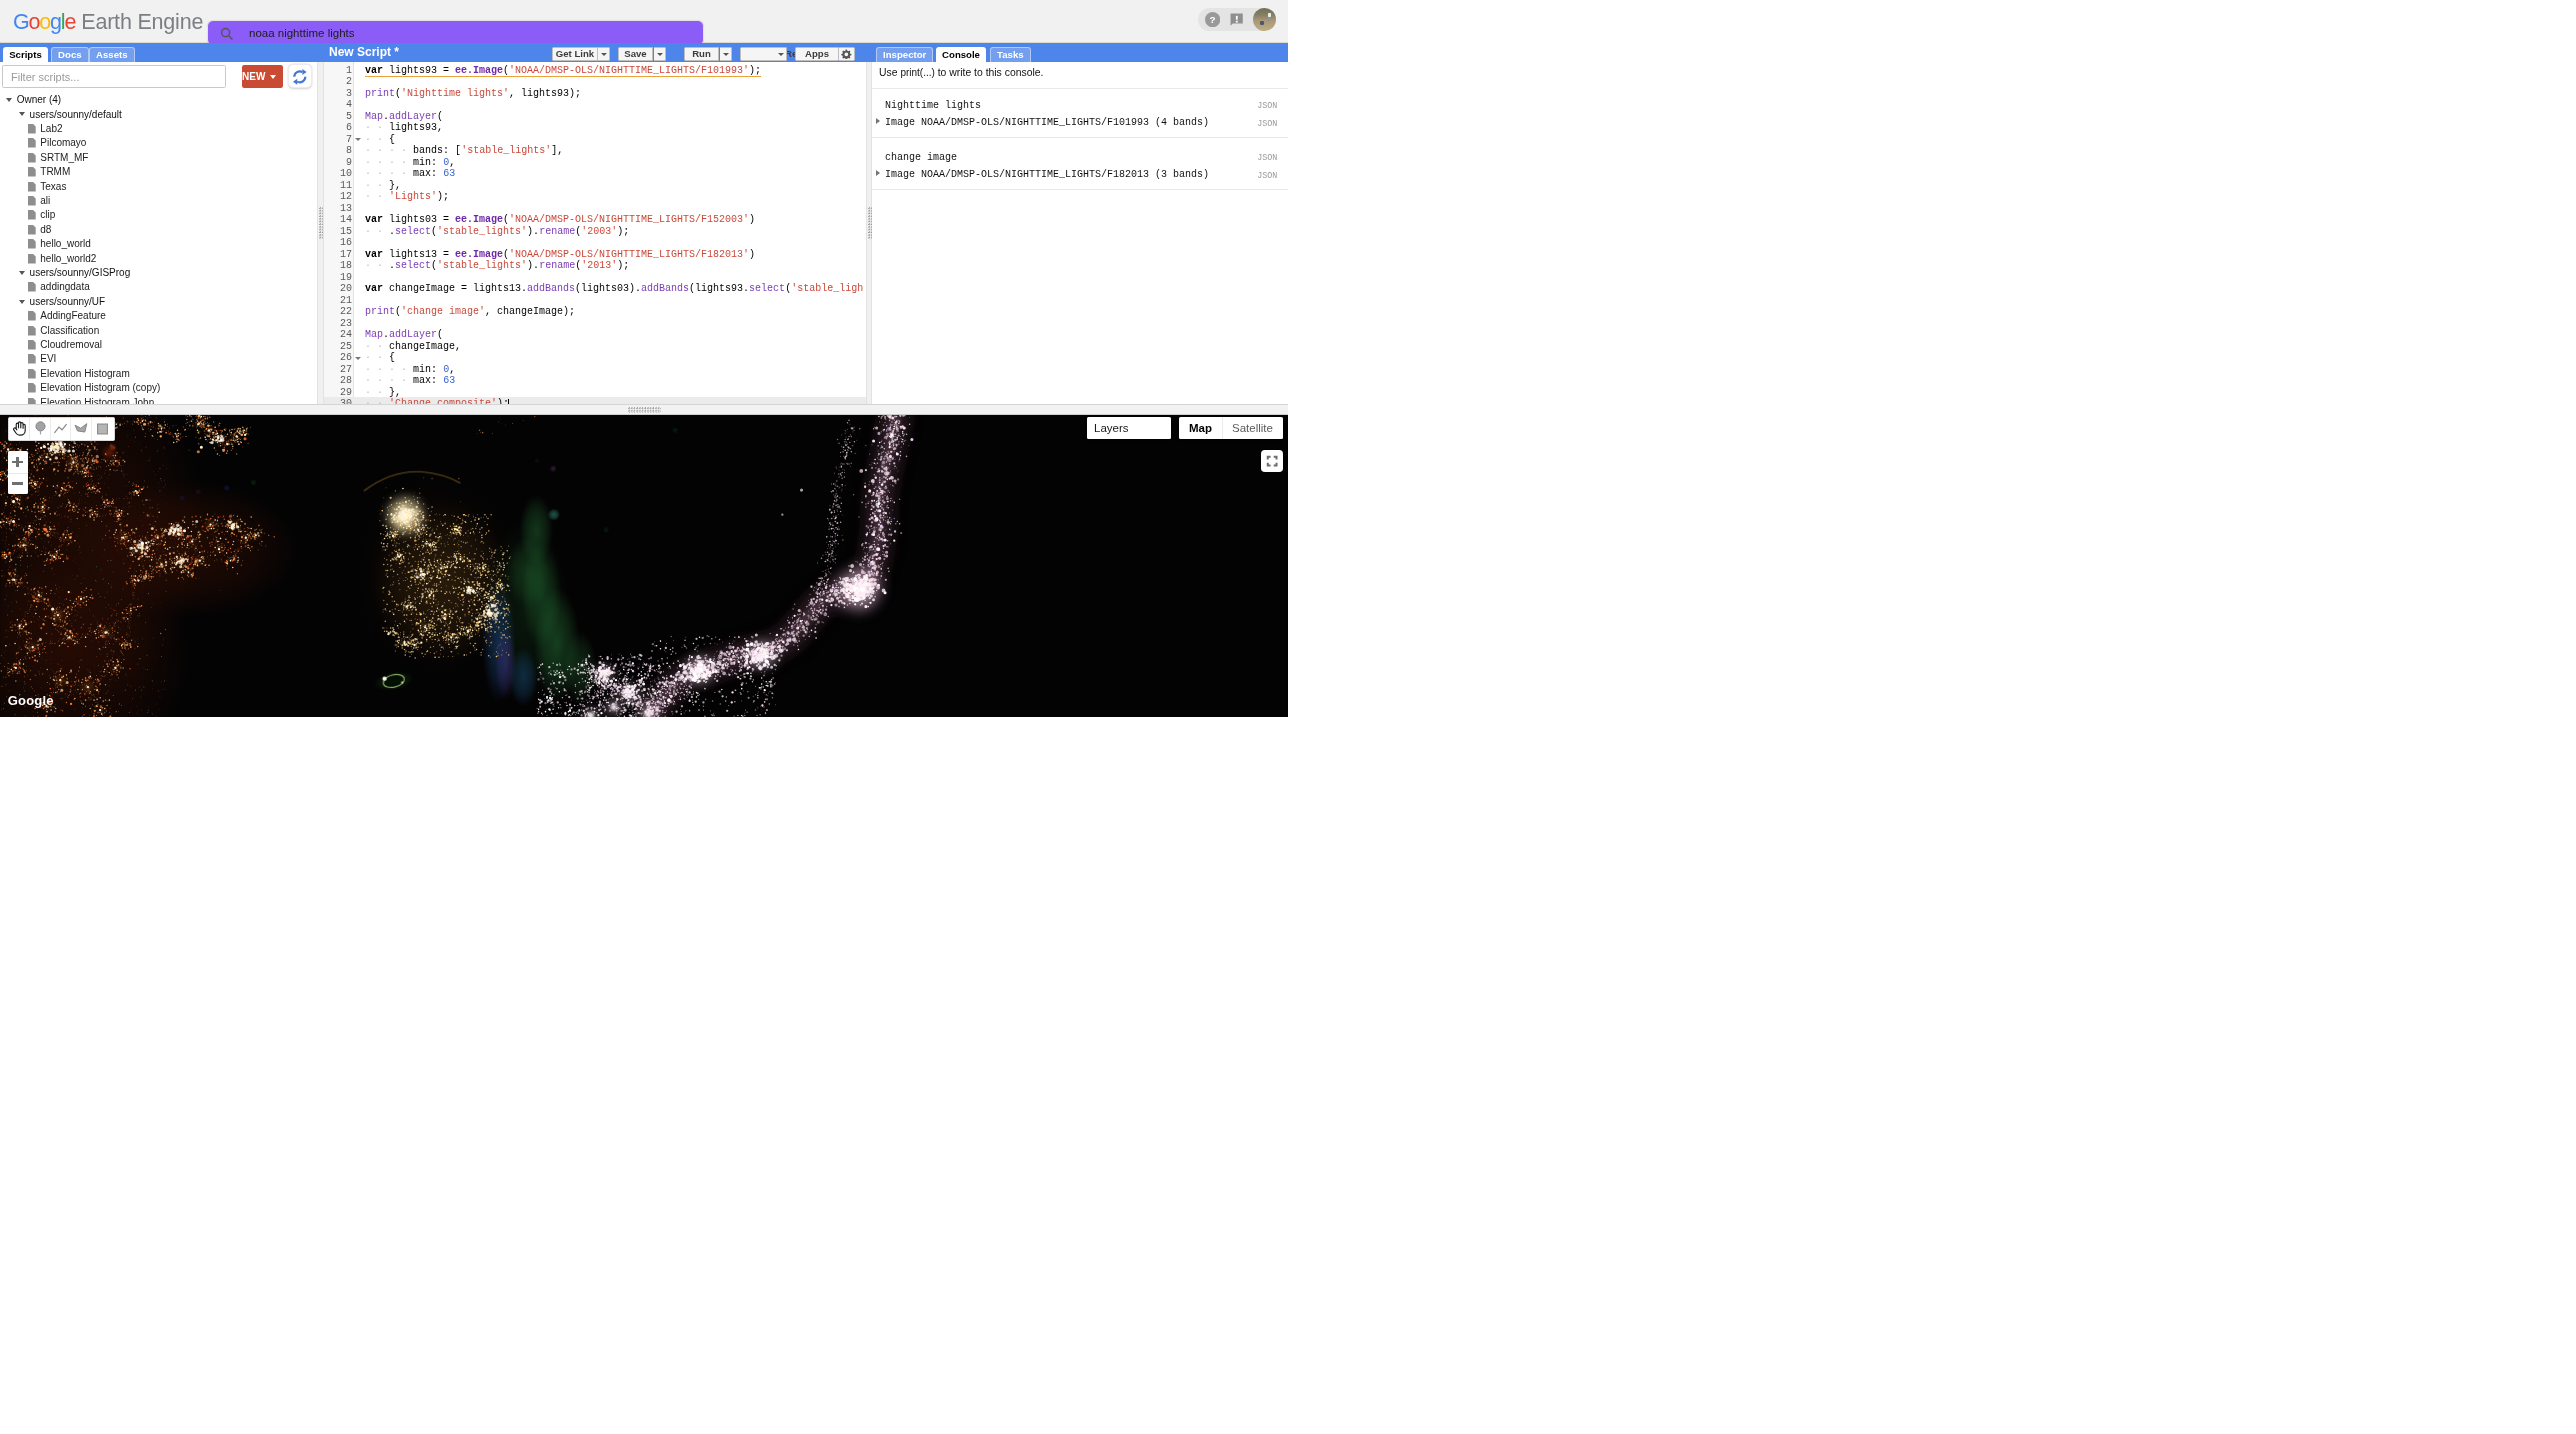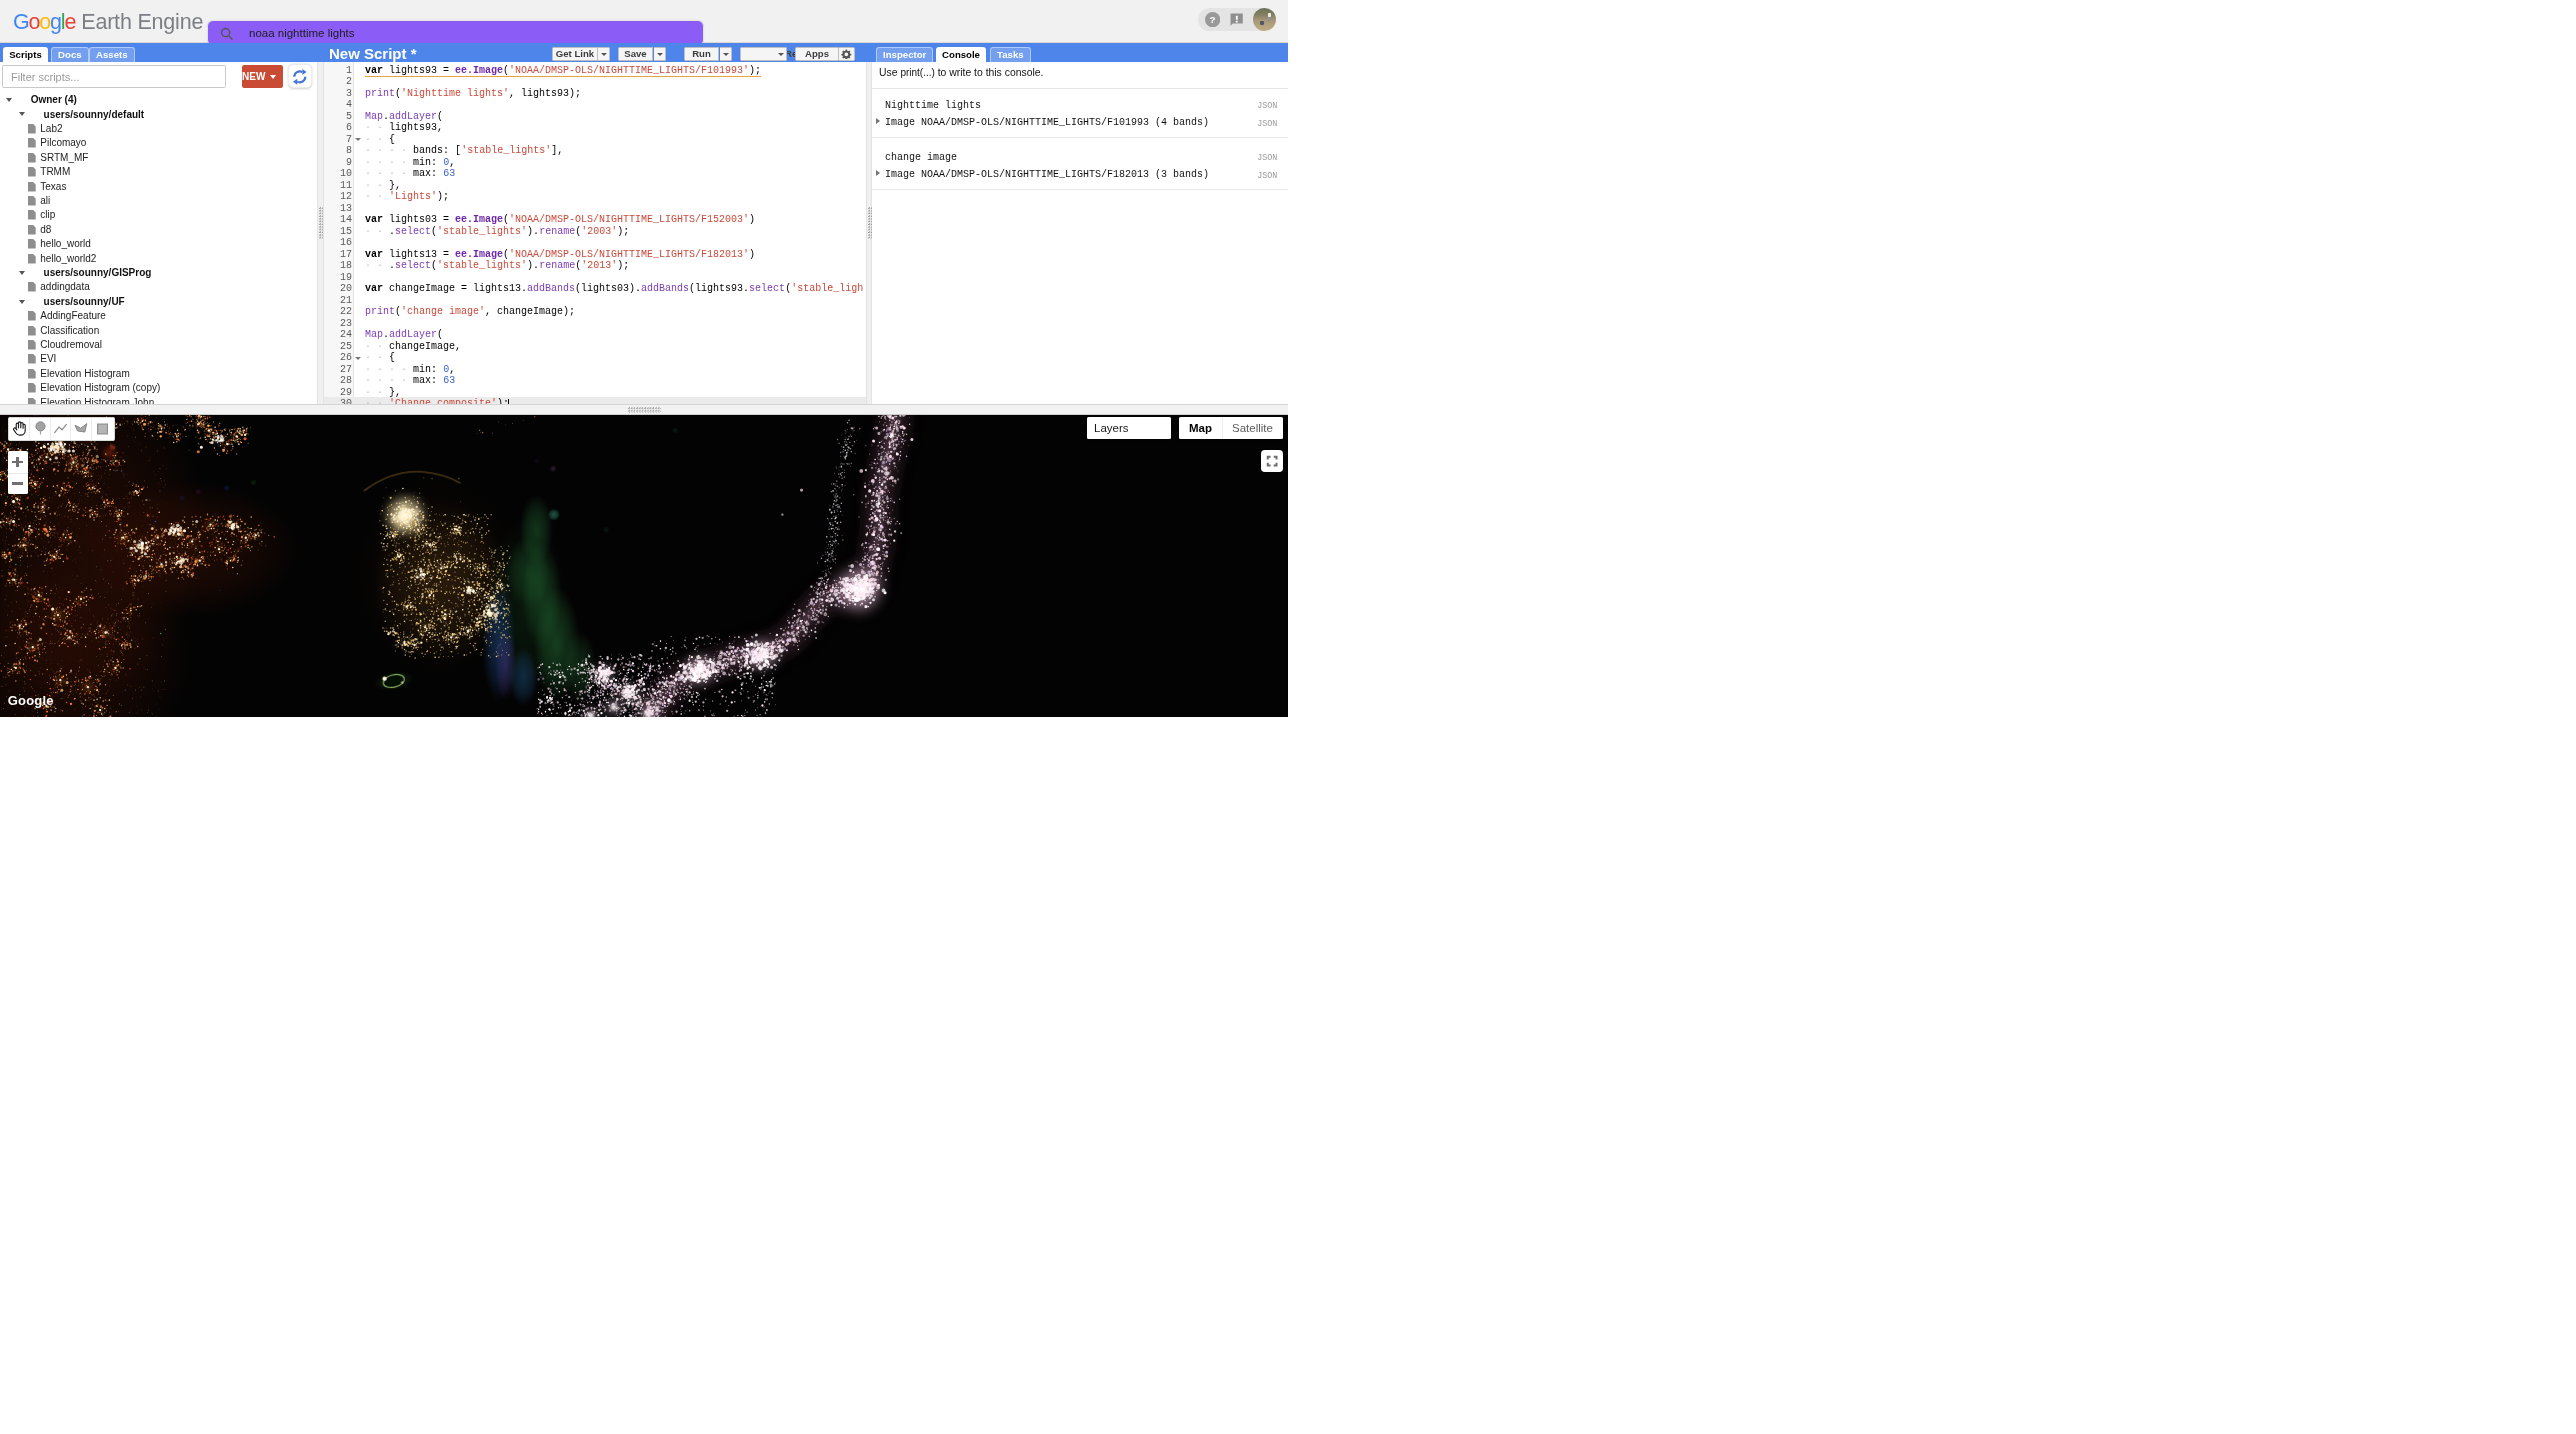--- a/index.html
+++ b/index.html
@@ -17,35 +17,35 @@
 #avatar { position:absolute; left:1253px; top:8.4px; width:23px; height:23px; border-radius:50%; overflow:hidden;
   background:linear-gradient(180deg,#6e7257 0%,#827e62 28%,#a89878 55%,#bfae83 100%); }
 #avatar .person { position:absolute; left:15px; top:4.6px; width:2.7px; height:4.2px; background:#efede4; border-radius:0.8px;}
 #avatar .legs { position:absolute; left:15.3px; top:8.4px; width:1.9px; height:3.8px; background:#8a93a4;}
 #avatar .kid { position:absolute; left:7px; top:12.3px; width:3.8px; height:4.2px; background:#4e5668; border-radius:1.2px;}
 
 #bluebar { position:absolute; left:0; top:43px; width:1288px; height:19px; background:#4d85eb; }
 .tab { position:absolute; bottom:0; height:15.3px; line-height:15.3px; padding:0 6.1px; font-size:9.6px; font-weight:bold; border-radius:3.1px 3.1px 0 0; }
 .tab.active { background:#fff; color:#000; }
 .tab.inactive { background:rgba(255,255,255,0.22); color:#fff; border:0.8px solid rgba(255,255,255,0.45); border-bottom:none; line-height:14.6px;}
-#newscript { position:absolute; left:329px; top:2.3px; color:#fff; font-size:15px; font-weight:bold; }
+#newscript { position:absolute; left:329px; top:2.3px; color:#fff; font-size:12px; font-weight:bold; }
 .ebtn { position:absolute; top:3.8px; height:14px; background:#f5f5f5; border:0.8px solid #bfbfbf; color:#3c3c3c; font-size:9.6px; font-weight:bold; text-align:center; line-height:12.3px; border-radius:1.5px 0 0 1.5px; }
 .earr { position:absolute; top:3.8px; height:14px; width:11.5px; background:#f5f5f5; border:0.8px solid #bfbfbf; border-left:none; border-radius:0 1.5px 1.5px 0; }
 .earr:after { content:""; position:absolute; left:2.7px; top:5.4px; border-left:3.1px solid transparent; border-right:3.1px solid transparent; border-top:3.5px solid #555; }
 .ebtn.solo { border-radius:1.5px; }
 
 #leftpanel { position:absolute; left:0; top:62px; width:317px; height:342px; background:#fff; overflow:hidden; }
 #filter { position:absolute; left:2.3px; top:3.1px; width:224px; height:23px; border:0.8px solid #c9c9c9; border-radius:1.5px; background:#fff; }
 #filter .ph { position:absolute; left:7.7px; top:4.6px; color:#9b9b9b; font-size:11px; }
 #newbtn { position:absolute; left:242px; top:3.1px; width:41px; height:23px; background:#c94b33; border-radius:2.3px; color:#fff; font-size:10px; font-weight:bold; line-height:23px; }
 #newbtn:after { content:""; display:inline-block; margin-left:4.6px; border-left:3.8px solid transparent; border-right:3.8px solid transparent; border-top:4.6px solid #fff; vertical-align:0.8px;}
 #refreshbtn { position:absolute; left:288px; top:2.3px; width:24px; height:24px; background:#fff; border:0.8px solid #ececec; border-radius:5.4px; box-shadow:0 0.8px 2.3px rgba(0,0,0,0.18); }
 #tree { position:absolute; left:0; top:31px; width:317px; height:311px; font-size:10px; color:#222; }
 .trow { position:absolute; height:14.6px; line-height:14.6px; white-space:nowrap; }
-.trow b { font-weight:bold; color:#111;margin-left:14px; }
+.trow b { font-weight:normal; color:#111; }
 .tarr { display:inline-block; width:0; height:0; border-left:3.5px solid transparent; border-right:3.5px solid transparent; border-top:4.6px solid #555; margin-right:4.6px; vertical-align:1.5px; }
 .ficon { display:inline-block; width:7.7px; height:10px; background:#8e8e8e; margin-right:4.6px; vertical-align:-1.5px; clip-path:polygon(0 0,60% 0,100% 30%,100% 100%,0 100%); }
 
 .vsplit { position:absolute; top:62px; height:342px; background:#f0f0f0; border-left:0.8px solid #e2e2e2; border-right:0.8px solid #e2e2e2; }
 .vhandle { position:absolute; left:0.8px; width:4.6px; height:32px; background-image:radial-gradient(circle at 1.2px 1.2px,#9a9a9a 0.8px,transparent 0.9px); background-size:2.7px 2.7px; }
 #hsplit { position:absolute; left:0; top:404px; width:1288px; height:10.7px; background:#f2f2f2; border-top:0.8px solid #d5d5d5; border-bottom:0.8px solid #cfcfcf; }
 #hhandle { position:absolute; left:628px; top:2.3px; width:33px; height:5.4px; background-image:radial-gradient(circle at 1.2px 1.2px,#9a9a9a 0.8px,transparent 0.9px); background-size:2.7px 2.7px; }
 
 #editor { position:absolute; left:324px; top:62px; width:542px; height:342px; background:#fff; overflow:hidden; font-family:"Liberation Mono",monospace; font-size:10px; line-height:11.5px; }
 #gutter { position:absolute; left:0; top:0; width:30px; height:335px; background:#f7f7f7; border-right:0.8px solid #e3e3e3; }

